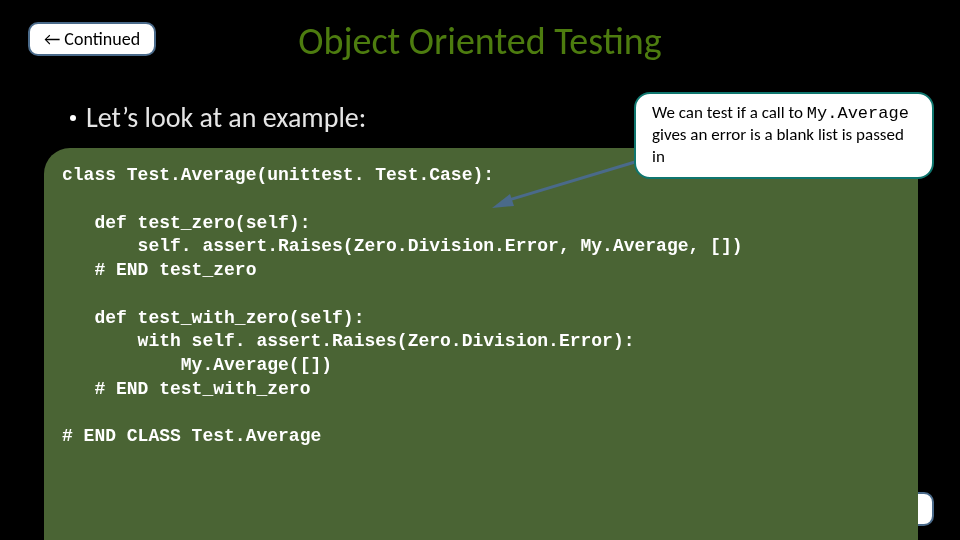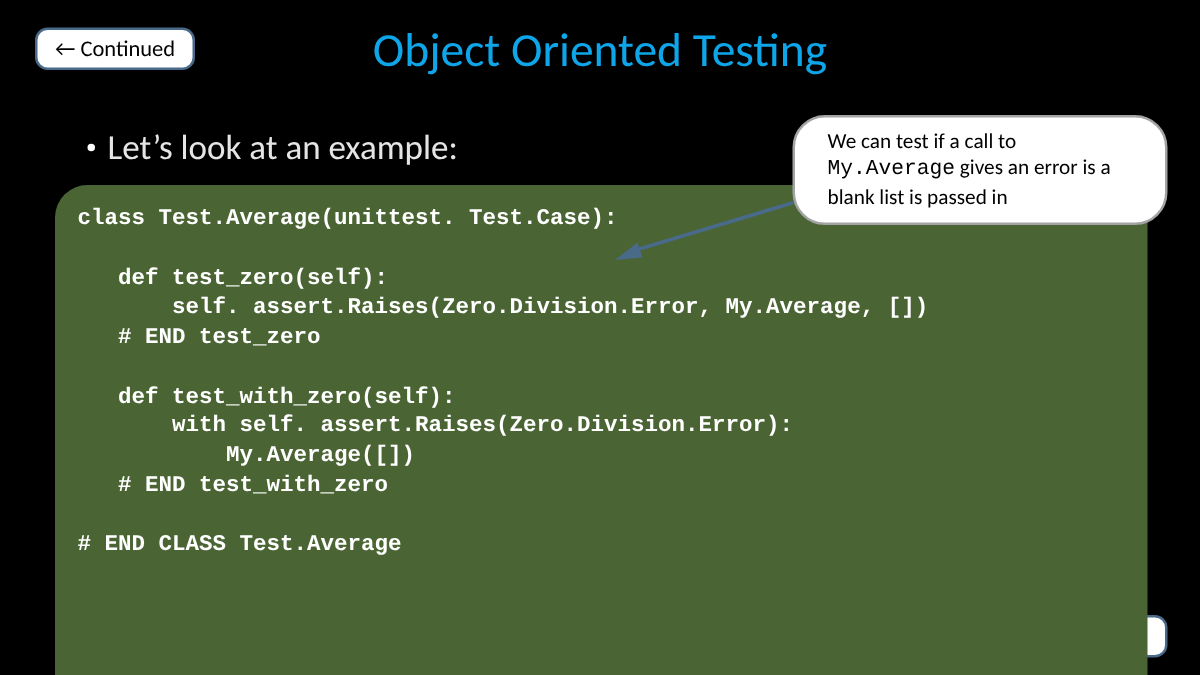--- a/index.html
+++ b/index.html
@@ -20,21 +20,21 @@
     white-space: nowrap;
   }
   .badge-tl { top: 22px; left: 16px; margin-left: 12px; }
   .badge-br { bottom: 14px; right: 26px; }
   .title {
     position: absolute;
     top: 18px;
     left: 0;
     width: 100%;
     text-align: center;
-    color: #0ea5e9;
+    color: #4d7c0f;
     font-size: 38px;
     font-weight: 400;
     pointer-events: none;
   }
   .subtitle {
     position: absolute;
     top: 100px;
     left: 70px;
     color: #e5e5e5;
     font-size: 28px;
@@ -47,23 +47,23 @@
     vertical-align: middle;
     margin-right: 10px;
     margin-bottom: 4px;
   }
   .callout {
     position: absolute;
     top: 92px;
     right: 26px;
     width: 300px;
     background: #fff;
-    border: 2px solid #a3a3a3;
-    border-radius: 26px;
-    padding: 8px 14px 10px 26px;
+    border: 2px solid #0f766e;
+    border-radius: 16px;
+    padding: 8px 14px 10px 16px;
     font-size: 17px;
     line-height: 1.25;
     color: #000;
     z-index: 3;
   }
   .callout .mono {
     font-family: "Courier New", monospace;
   }
   .codebox {
     position: absolute;

